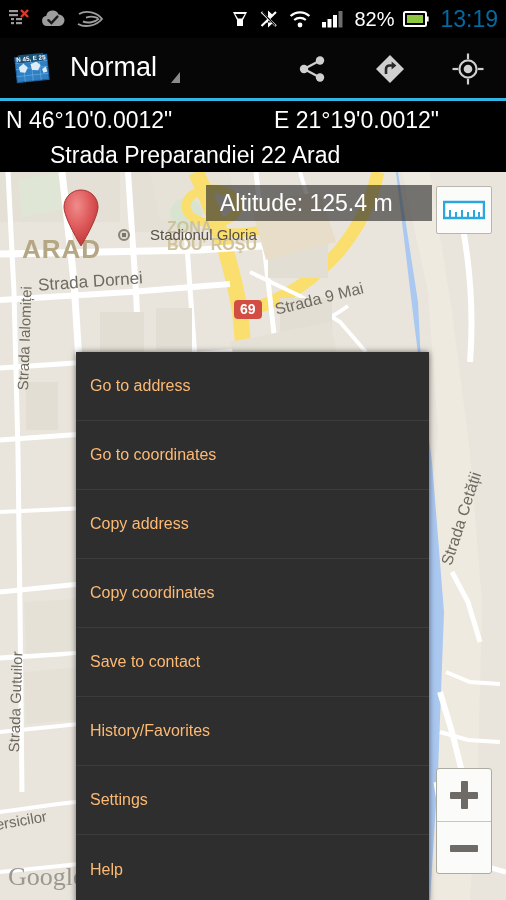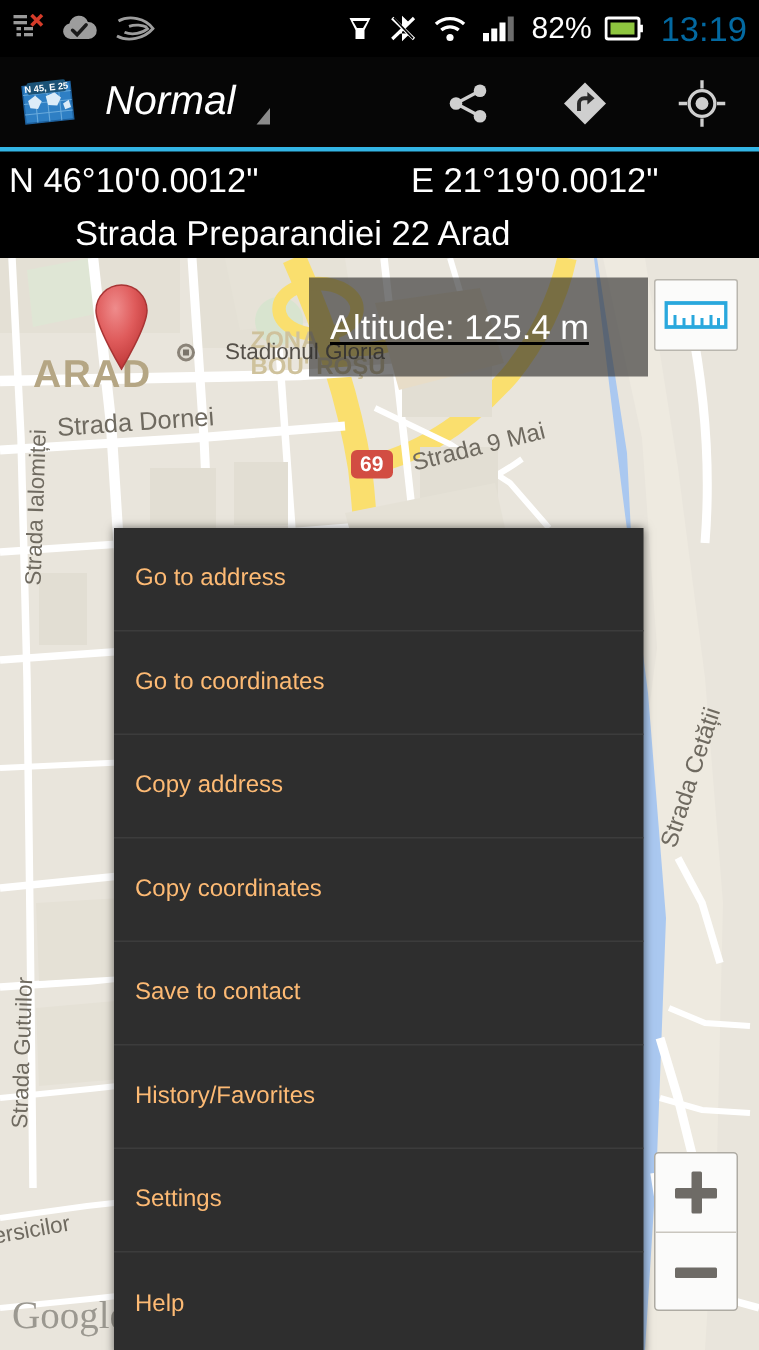--- a/index.html
+++ b/index.html
@@ -75,21 +75,20 @@
     align-items: flex-end;
     margin-left: 18px;
     cursor: default;
   }
   #ab-title {
     color: #ffffff;
     font-size: 27px;
     line-height: 1;
     padding-bottom: 3px;
     font-weight: 400;
-    font-style: italic;
   }
   #spinner-caret {
     width: 0; height: 0;
     border-left: 9px solid transparent;
     border-bottom: 11px solid #8a8a8a;
     margin-left: 14px;
     margin-bottom: 1px;
   }
   .ab-btn {
     width: 56px; height: 62px;
@@ -276,28 +275,27 @@
     font-size: 26px;
     color: #9b9890;
     z-index: 16;
     letter-spacing: 0px;
   }
 
   
   #altitude-box {
     position: absolute;
     left: 206px; top: 185px;
-    width: 226px; height: 66px;
+    width: 226px; height: 36px;
     background: rgba(40,40,40,0.62);
     z-index: 30;
     display: flex;
     align-items: center;
     padding-left: 14px;
     box-sizing: border-box;
-    text-decoration: underline;
   }
   #altitude-text {
     color: #fff;
     font-size: 23px;
     line-height: 1;
     white-space: nowrap;
   }
 
   
   #ruler-btn {

